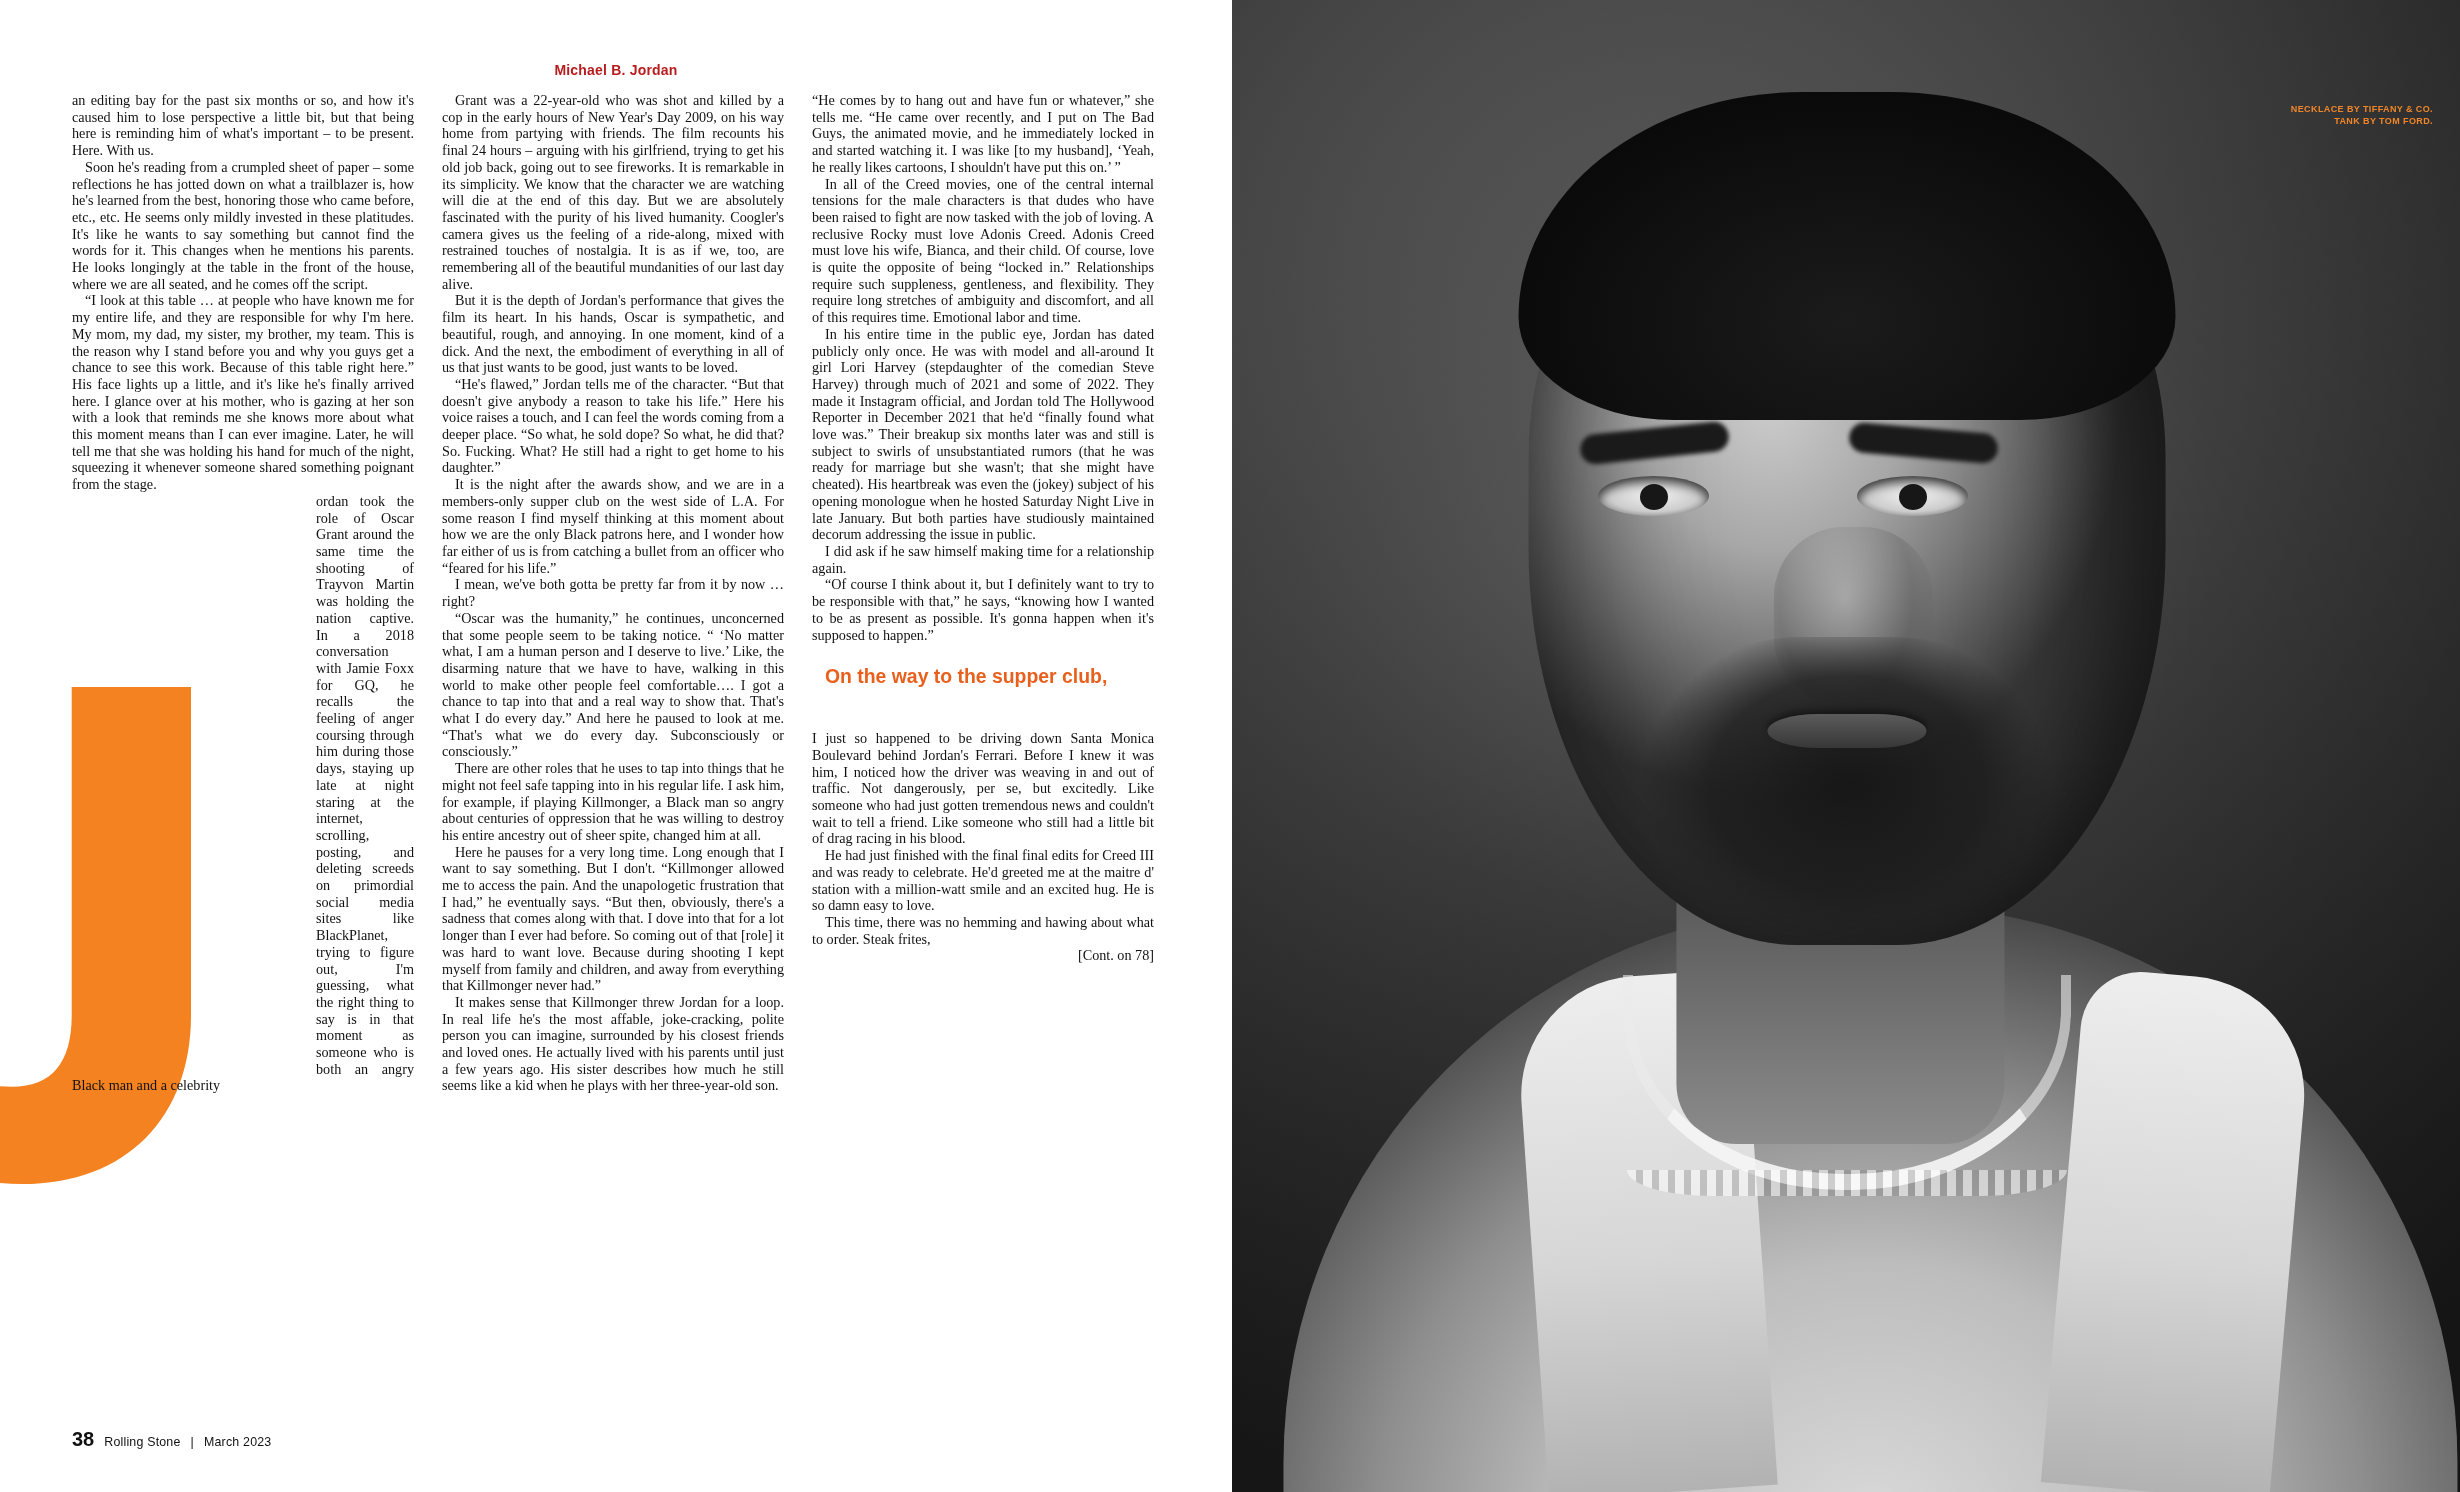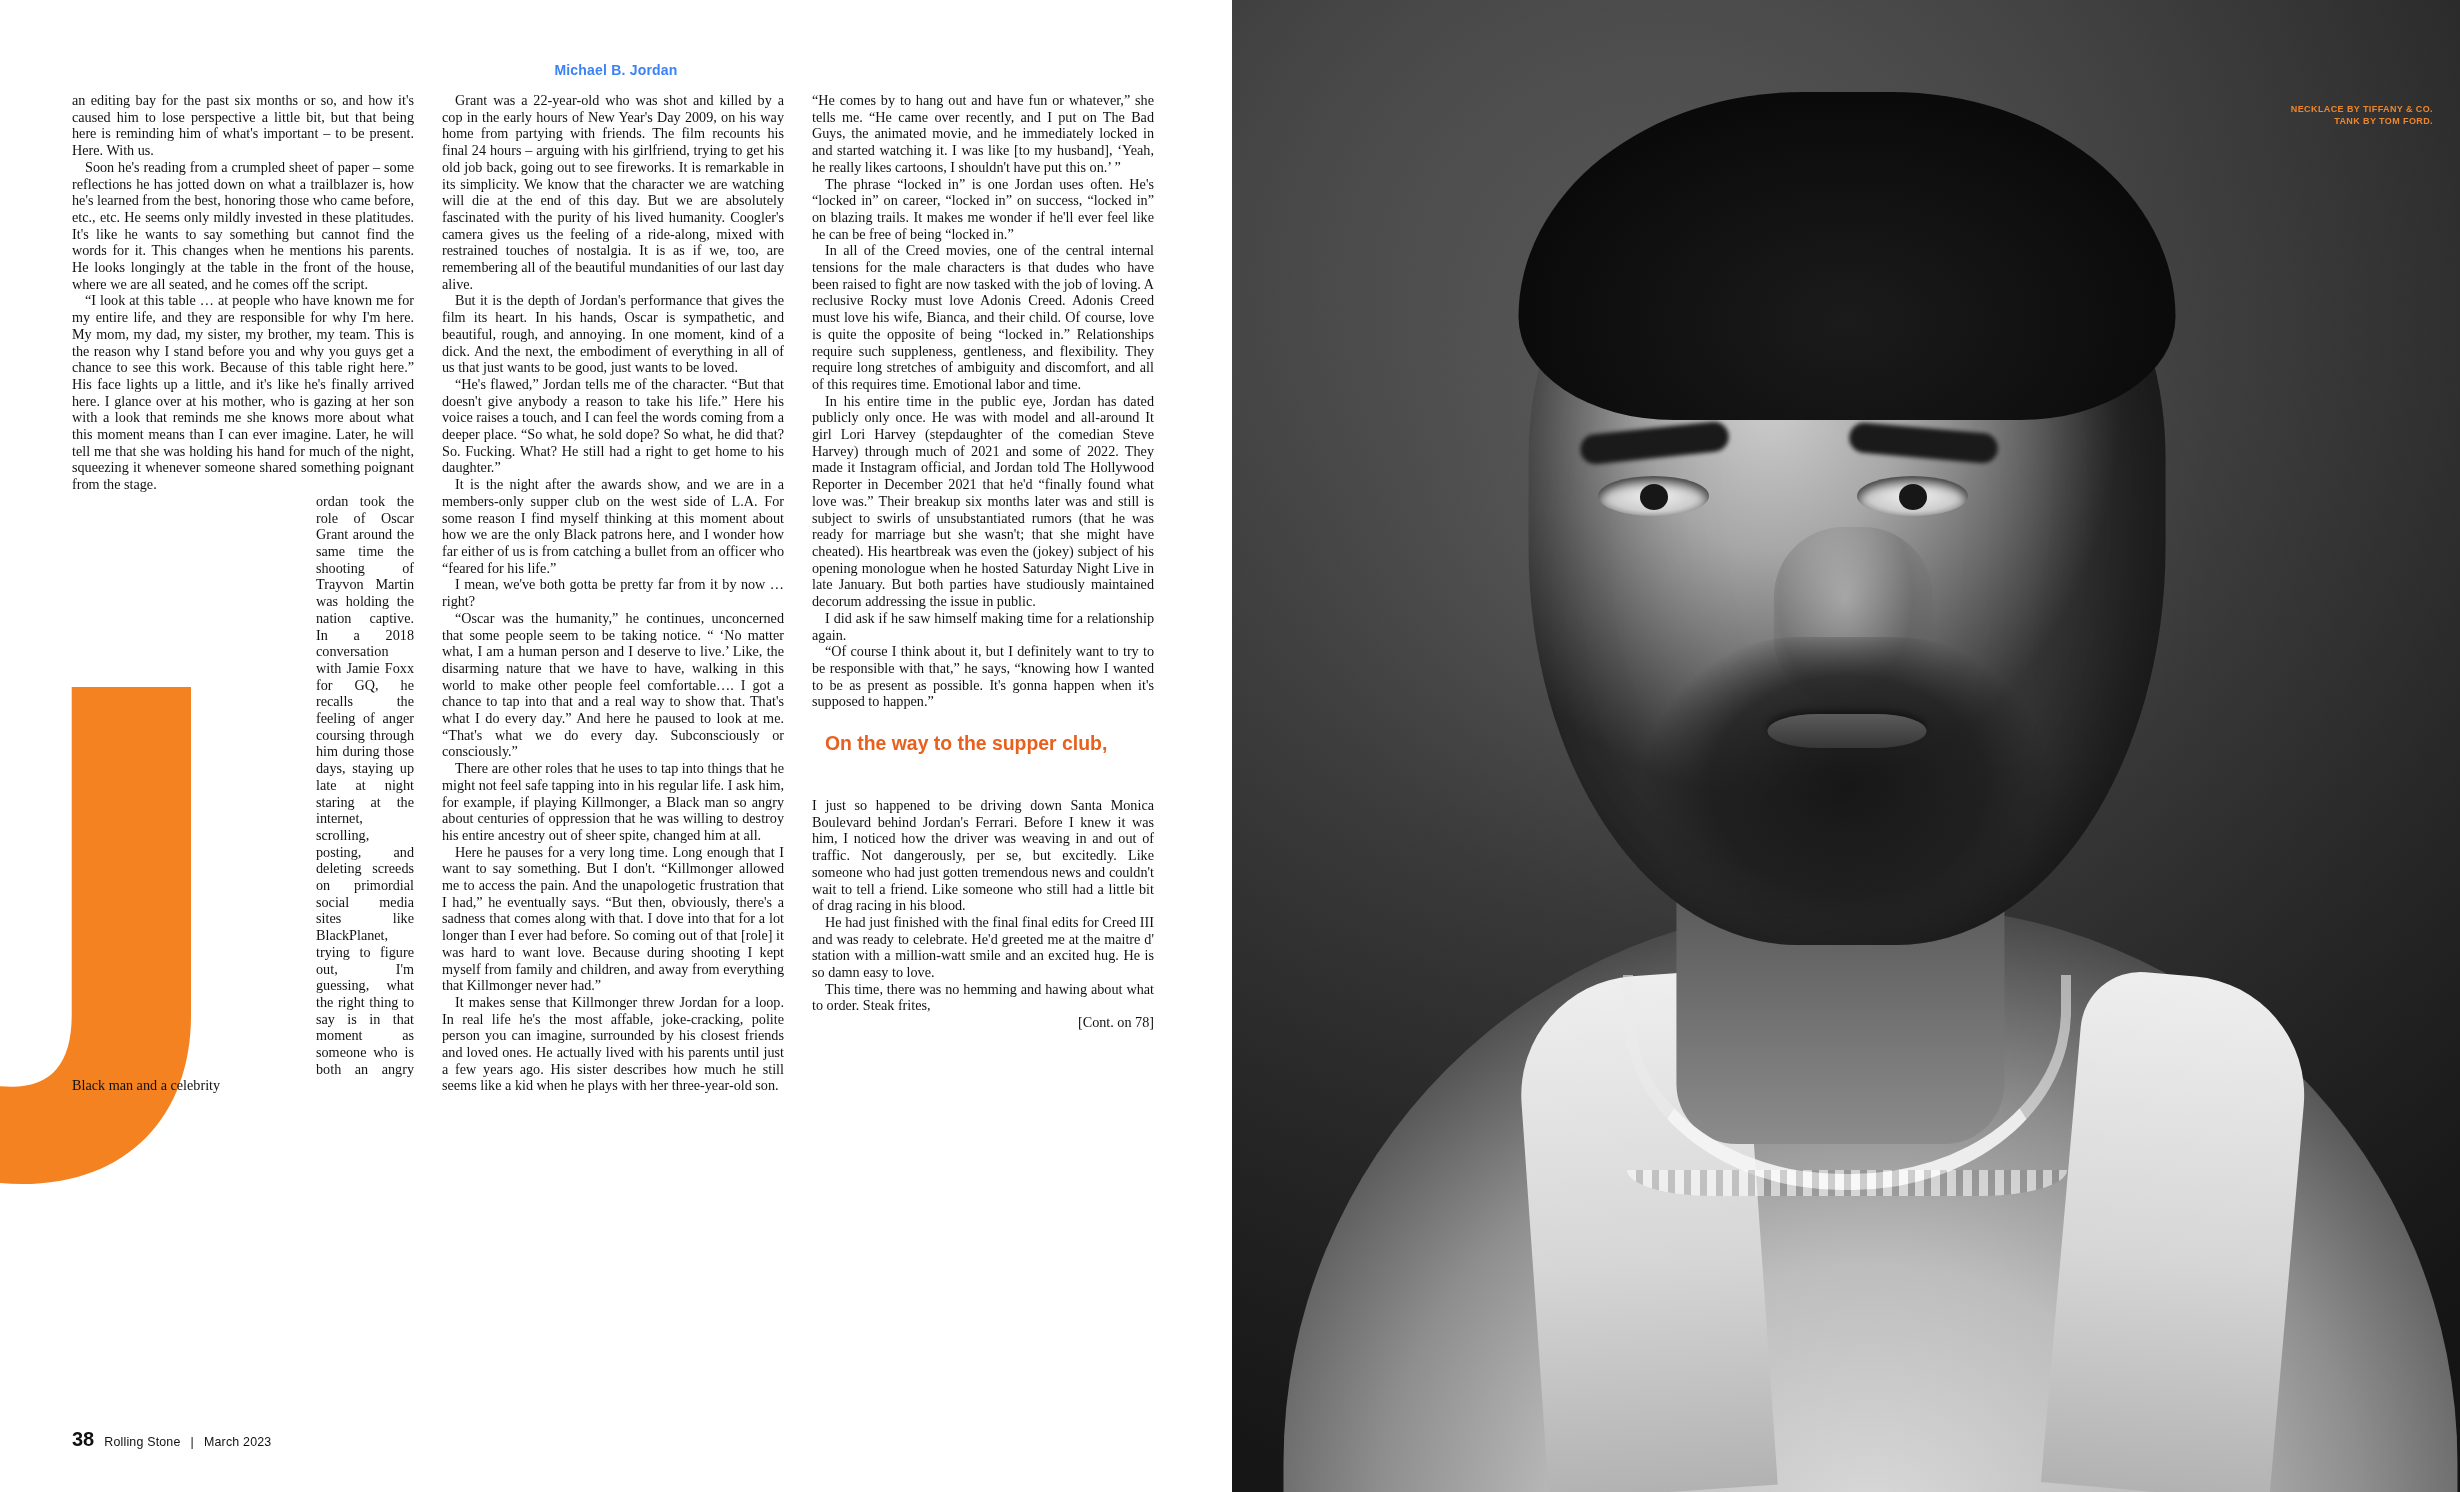--- a/index.html
+++ b/index.html
@@ -40,21 +40,21 @@
   .running-head {
     position: absolute;
     left: 0;
     top: 62px;
     width: 1232px;
     text-align: center;
     font-family: "Liberation Sans", sans-serif;
     font-weight: bold;
     font-size: 14px;
     letter-spacing: 0.2px;
-    color: #3b82f6;
+    color: #b91c1c;
   }
   .columns {
     position: absolute;
     left: 72px;
     top: 92px;
     width: 1085px;
     height: 1284px;
     display: flex;
     gap: 28px;
   }
@@ -319,21 +319,20 @@
         <p>It is the night after the awards show, and we are in a members-only supper club on the west side of L.A. For some reason I find myself thinking at this moment about how we are the only Black patrons here, and I wonder how far either of us is from catching a bullet from an officer who “feared for his life.”</p>
         <p>I mean, we've both gotta be pretty far from it by now … right?</p>
         <p>“Oscar was the humanity,” he continues, unconcerned that some people seem to be taking notice. “ ‘No matter what, I am a human person and I deserve to live.’ Like, the disarming nature that we have to have, walking in this world to make other people feel comfortable…. I got a chance to tap into that and a real way to show that. That's what I do every day.” And here he paused to look at me. “That's what we do every day. Subconsciously or consciously.”</p>
         <p>There are other roles that he uses to tap into things that he might not feel safe tapping into in his regular life. I ask him, for example, if playing Killmonger, a Black man so angry about centuries of oppression that he was willing to destroy his entire ancestry out of sheer spite, changed him at all.</p>
         <p>Here he pauses for a very long time. Long enough that I want to say something. But I don't. “Killmonger allowed me to access the pain. And the unapologetic frustration that I had,” he eventually says. “But then, obviously, there's a sadness that comes along with that. I dove into that for a lot longer than I ever had before. So coming out of that [role] it was hard to want love. Because during shooting I kept myself from family and children, and away from everything that Killmonger never had.”</p>
         <p>It makes sense that Killmonger threw Jordan for a loop. In real life he's the most affable, joke-cracking, polite person you can imagine, surrounded by his closest friends and loved ones. He actually lived with his parents until just a few years ago. His sister describes how much he still seems like a kid when he plays with her three-year-old son.</p>
       </div>
 
       <div class="col col-3">
         <p class="noindent">“He comes by to hang out and have fun or whatever,” she tells me. “He came over recently, and I put on The Bad Guys, the animated movie, and he immediately locked in and started watching it. I was like [to my husband], ‘Yeah, he really likes cartoons, I shouldn't have put this on.’ ”</p>
-        <p>The phrase “locked in” is one Jordan uses often. He's “locked in” on career, “locked in” on success, “locked in” on blazing trails. It makes me wonder if he'll ever feel like he can be free of being “locked in.”</p>
         <p>In all of the Creed movies, one of the central internal tensions for the male characters is that dudes who have been raised to fight are now tasked with the job of loving. A reclusive Rocky must love Adonis Creed. Adonis Creed must love his wife, Bianca, and their child. Of course, love is quite the opposite of being “locked in.” Relationships require such suppleness, gentleness, and flexibility. They require long stretches of ambiguity and discomfort, and all of this requires time. Emotional labor and time.</p>
         <p>In his entire time in the public eye, Jordan has dated publicly only once. He was with model and all-around It girl Lori Harvey (stepdaughter of the comedian Steve Harvey) through much of 2021 and some of 2022. They made it Instagram official, and Jordan told The Hollywood Reporter in December 2021 that he'd “finally found what love was.” Their breakup six months later was and still is subject to swirls of unsubstantiated rumors (that he was ready for marriage but she wasn't; that she might have cheated). His heartbreak was even the (jokey) subject of his opening monologue when he hosted Saturday Night Live in late January. But both parties have studiously maintained decorum addressing the issue in public.</p>
         <p>I did ask if he saw himself making time for a relationship again.</p>
         <p>“Of course I think about it, but I definitely want to try to be responsible with that,” he says, “knowing how I wanted to be as present as possible. It's gonna happen when it's supposed to happen.”</p>
 
         <p class="pull-quote quote-block">On the way to the supper club,</p>
 
         <p class="noindent after-quote">I just so happened to be driving down Santa Monica Boulevard behind Jordan's Ferrari. Before I knew it was him, I noticed how the driver was weaving in and out of traffic. Not dangerously, per se, but excitedly. Like someone who had just gotten tremendous news and couldn't wait to tell a friend. Like someone who still had a little bit of drag racing in his blood.</p>
         <p>He had just finished with the final final edits for Creed III and was ready to celebrate. He'd greeted me at the maitre d' station with a million-watt smile and an excited hug. He is so damn easy to love.</p>
         <p>This time, there was no hemming and hawing about what to order. Steak frites,</p>

